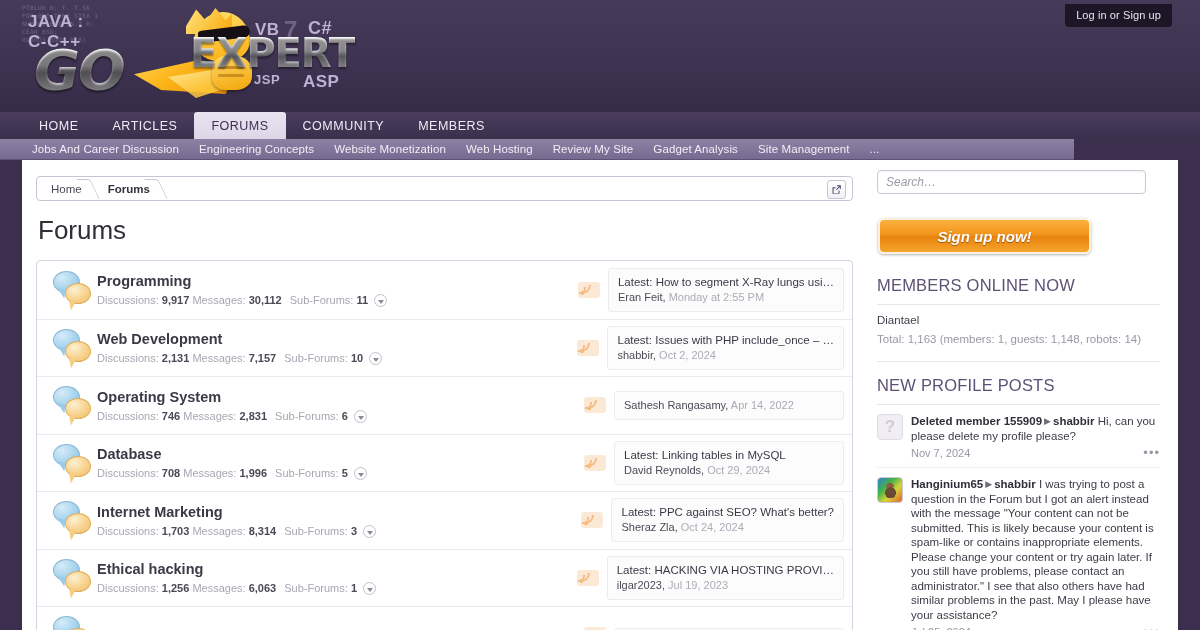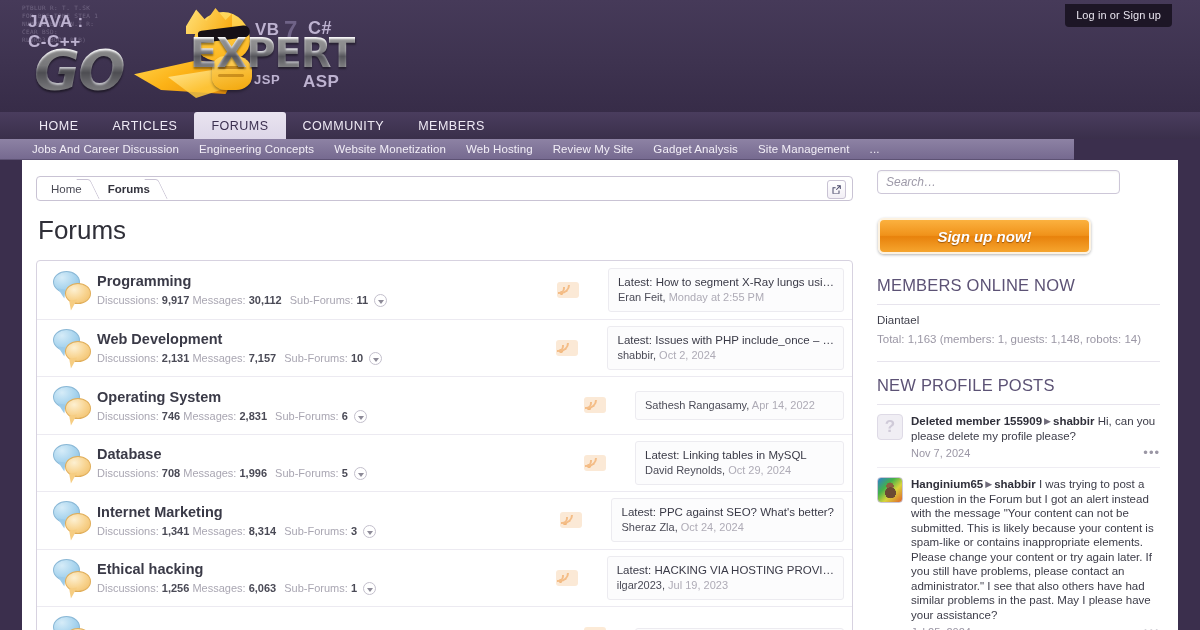--- a/index.html
+++ b/index.html
@@ -215,21 +215,21 @@
     border: 1px solid #c3bfcc; vertical-align: -3px; margin-left: 3px;
     position: relative; background:#fff;
   }
   .caret:after {
     content:""; position:absolute; left: 3px; top: 5px;
     border-left: 3.5px solid transparent; border-right: 3.5px solid transparent;
     border-top: 4px solid #8d8a97;
   }
 
   
-  .latestcell { flex: 0 0 260px; display: flex; align-items: center; gap: 21px; }
+  .latestcell { flex: 0 0 260px; display: flex; align-items: center; }
   .rss {
     flex: 0 0 22px; width: 16px; height: 16px; margin-right: 8px;
     border-radius: 3px; background: #fbe6cf; position: relative; opacity: .85;
   }
   .rss:before {
     content:""; position:absolute; left: 3px; bottom: 3px;
     width: 3.5px; height: 3.5px; border-radius: 50%; background: #f0a860;
   }
   .rss:after {
     content:""; position:absolute; left: 4px; bottom: 4px;
@@ -256,21 +256,21 @@
   .ltitle {
     font-size: 11.5px; color: #3a3a47; line-height: 15px;
     white-space: nowrap; overflow: hidden; text-overflow: ellipsis;
   }
   .lmeta { font-size: 11px; line-height: 15px; color: #aeabb6; white-space: nowrap; }
   .lmeta b { color: #4b4b57; font-weight: normal; }
 
   
   .searchwrap { padding: 10px 0 0 0; }
   .searchbox {
-    width: 243px; height: 24px; border: 1px solid #cdc7d8; border-radius: 4px;
+    width: 269px; height: 24px; border: 1px solid #cdc7d8; border-radius: 4px;
     background: #fff; font-size: 12px; color: #9d99a8; padding: 0 8px;
     font-style: italic; font-family: "Liberation Sans", sans-serif;
     display: flex; align-items: center;
     box-shadow: inset 0 1px 2px rgba(0,0,0,.05);
   }
   .signup {
     margin: 24px 0 0 1px; width: 213px; height: 36px; border-radius: 6px;
     background: linear-gradient(180deg,#fbb13f 0%,#f0921a 48%,#e8820c 52%,#f6a52e 100%);
     border: 2px solid #fdf2e0; box-shadow: 0 1px 3px rgba(0,0,0,.3);
     display: flex; align-items: center; justify-content: center;
@@ -528,21 +528,21 @@
 
       <div class="frow">
         <div class="ficon">
           <div class="bub blue"></div>
             <div class="bub orange"></div>
         </div>
         <div class="fmeta">
           <div class="ftitle">Internet Marketing</div>
           <div class="fstats">
             <span>Discussions:</span>
-            <b>1,341</b>
+            <b>1,703</b>
             <span>Messages:</span>
             <b>8,314</b><span class="gap"></span>
             <span>Sub-Forums:</span>
             <b>3</b>
             <span class="caret"></span>
           </div>
         </div>
         <div class="latestcell">
           <div class="rss">
               <i></i>

